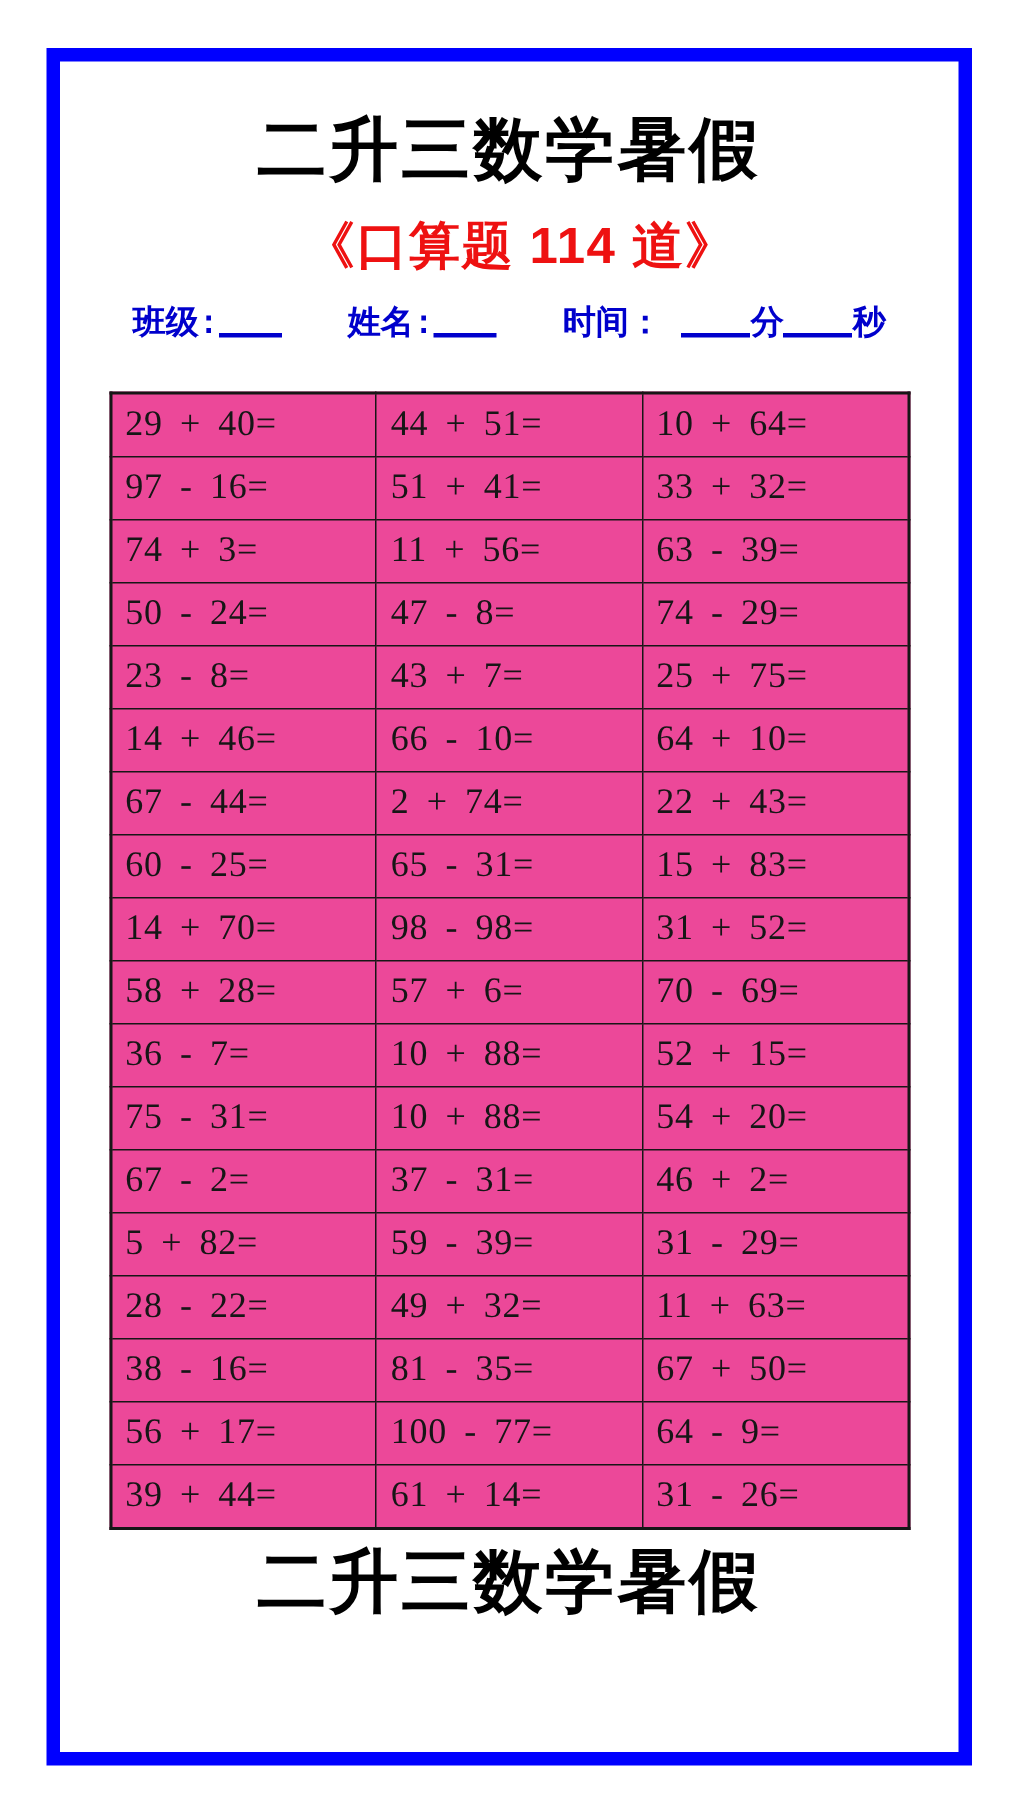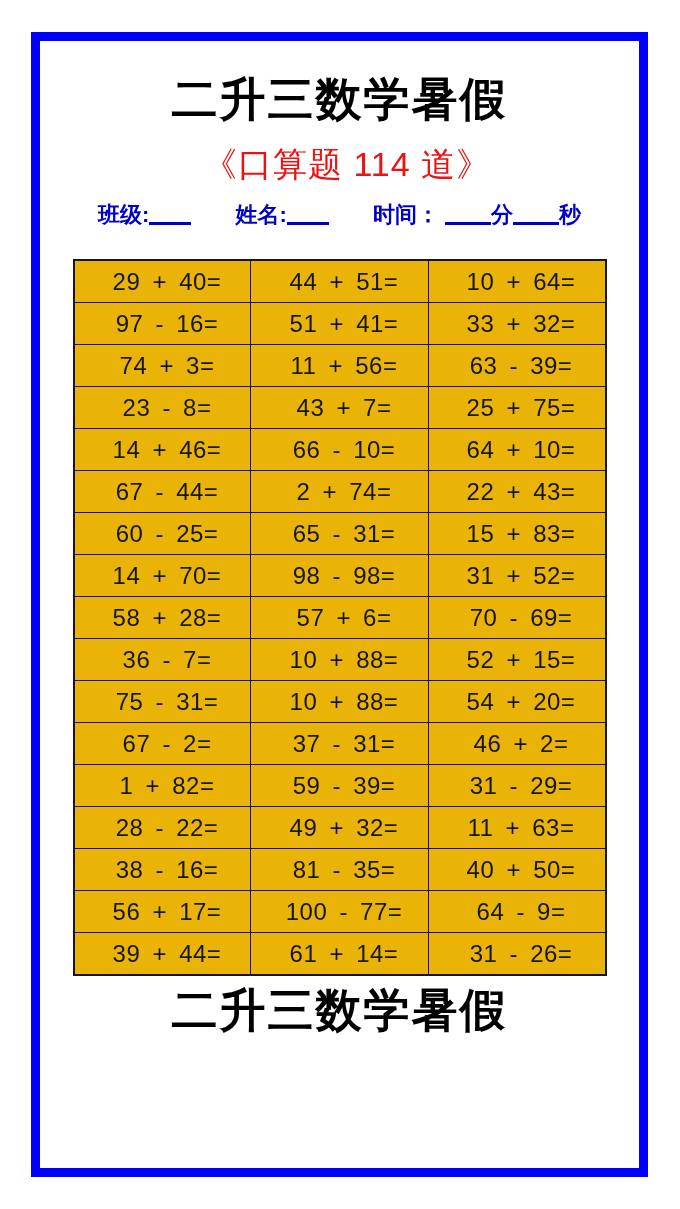--- a/index.html
+++ b/index.html
@@ -11,45 +11,44 @@
   html,body{margin:0;padding:0;background:#ffffff;}
   body{
     width:680px;height:1209px;position:relative;overflow:hidden;
     font-family:"Liberation Sans","DejaVu Sans",sans-serif;
     -webkit-font-smoothing:antialiased;
   }
   .frame{
     position:absolute;left:31px;top:32px;width:617px;height:1145px;
     box-sizing:border-box;border:9px solid var(--frame-blue);
     background:#ffffff;
-    text-align:center;
   }
   .sheet{width:100%;height:100%;display:flex;flex-direction:column;align-items:center;}
   .title{
     margin-top:30px;font-size:46px;line-height:56px;font-weight:bold;
     color:#000000;letter-spacing:2px;white-space:nowrap;
   }
   .subtitle{
-    margin-top:15px;font-size:34px;line-height:44px;font-weight:normal;
+    margin-top:15px;font-size:34px;line-height:44px;font-weight:bold;
     color:var(--subtitle-red);letter-spacing:1px;white-space:nowrap;margin-left:15px;
   }
   .info-line{
     margin-top:14px;font-size:22px;line-height:30px;font-weight:bold;
     color:var(--info-blue);white-space:nowrap;
   }
-  .info-group{margin:0 19px;}
+  .info-group{margin:0 19px;font-family:Liberation Mono, monospace;}
   .blank{
     display:inline-block;width:42px;height:2px;
     border-bottom:3px solid var(--info-blue);
     transform:translateY(3px);
   }
   .blank.wide{width:46px;}
   table.problems{
     margin-top:29px;border-collapse:collapse;table-layout:fixed;
-    width:534px;border:2px solid var(--ink);background:#eab308;
+    width:534px;border:2px solid var(--ink);background:#ec4899;font-family:Liberation Serif, serif;
   }
   table.problems td{
     width:33.33%;height:41px;box-sizing:content-box;
     border:1.5px solid var(--ink);
     font-size:24px;color:#161616;font-weight:normal;
     padding:0 0 0 9px;vertical-align:middle;
     word-spacing:5px;letter-spacing:0.5px;white-space:nowrap;overflow:hidden;
   }
   .footer-title{
     margin-top:5px;font-size:46px;line-height:58px;font-weight:bold;
@@ -83,20 +82,25 @@
             <td>97 - 16=</td>
             <td>51 + 41=</td>
             <td>33 + 32=</td>
           </tr>
           <tr>
             <td>74 + 3=</td>
             <td>11 + 56=</td>
             <td>63 - 39=</td>
           </tr>
           <tr>
+            <td>50 - 24=</td>
+            <td>47 - 8=</td>
+            <td>74 - 29=</td>
+          </tr>
+          <tr>
             <td>23 - 8=</td>
             <td>43 + 7=</td>
             <td>25 + 75=</td>
           </tr>
           <tr>
             <td>14 + 46=</td>
             <td>66 - 10=</td>
             <td>64 + 10=</td>
           </tr>
           <tr>
@@ -128,33 +132,33 @@
             <td>75 - 31=</td>
             <td>10 + 88=</td>
             <td>54 + 20=</td>
           </tr>
           <tr>
             <td>67 - 2=</td>
             <td>37 - 31=</td>
             <td>46 + 2=</td>
           </tr>
           <tr>
-            <td>1 + 82=</td>
+            <td>5 + 82=</td>
             <td>59 - 39=</td>
             <td>31 - 29=</td>
           </tr>
           <tr>
             <td>28 - 22=</td>
             <td>49 + 32=</td>
             <td>11 + 63=</td>
           </tr>
           <tr>
             <td>38 - 16=</td>
             <td>81 - 35=</td>
-            <td>40 + 50=</td>
+            <td>67 + 50=</td>
           </tr>
           <tr>
             <td>56 + 17=</td>
             <td>100 - 77=</td>
             <td>64 - 9=</td>
           </tr>
           <tr>
             <td>39 + 44=</td>
             <td>61 + 14=</td>
             <td>31 - 26=</td>

